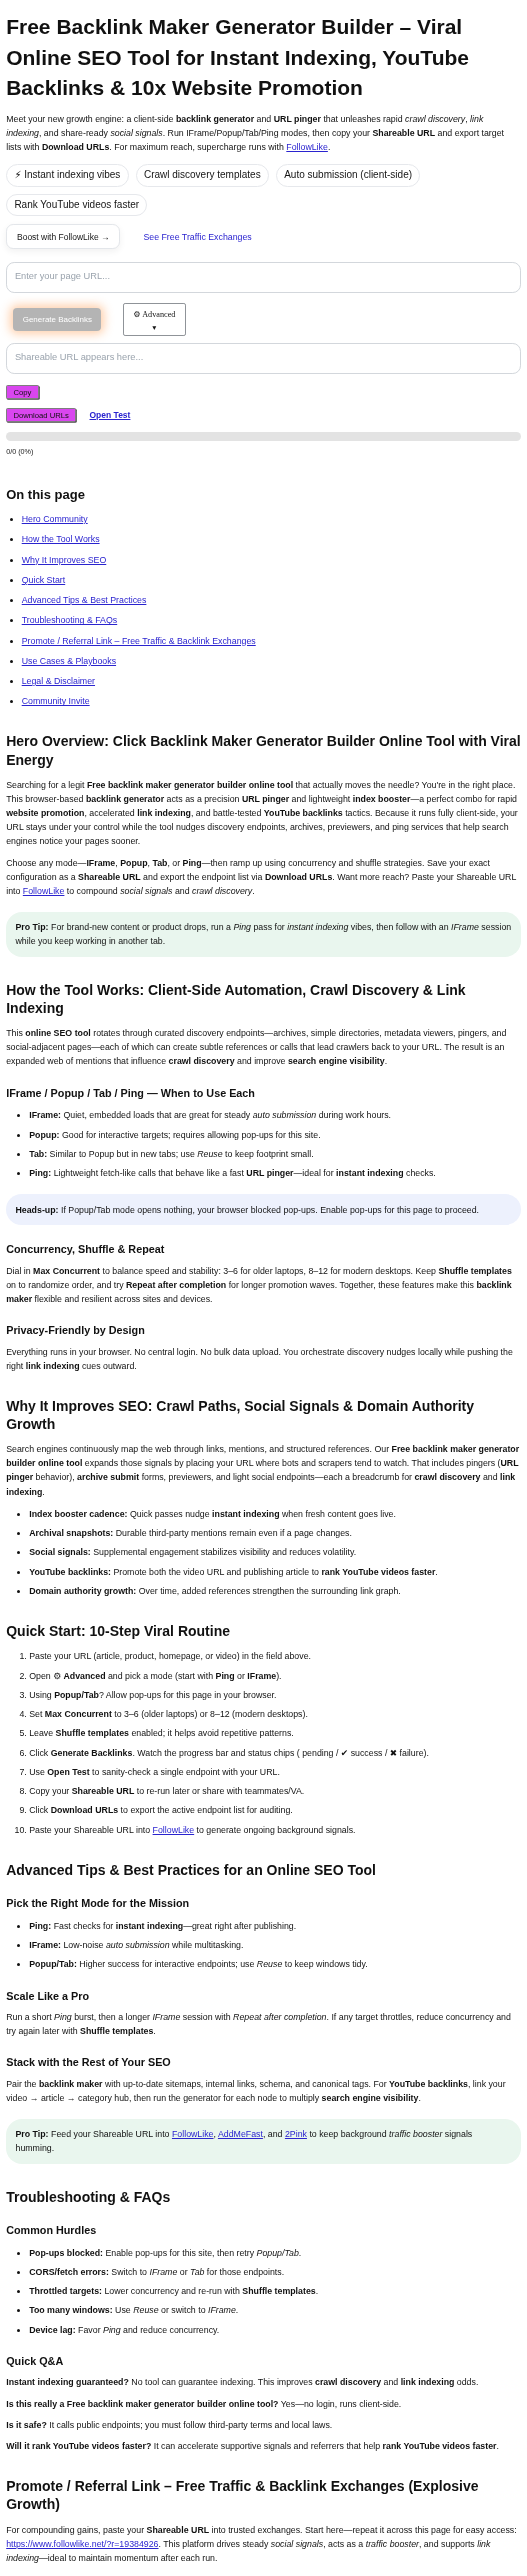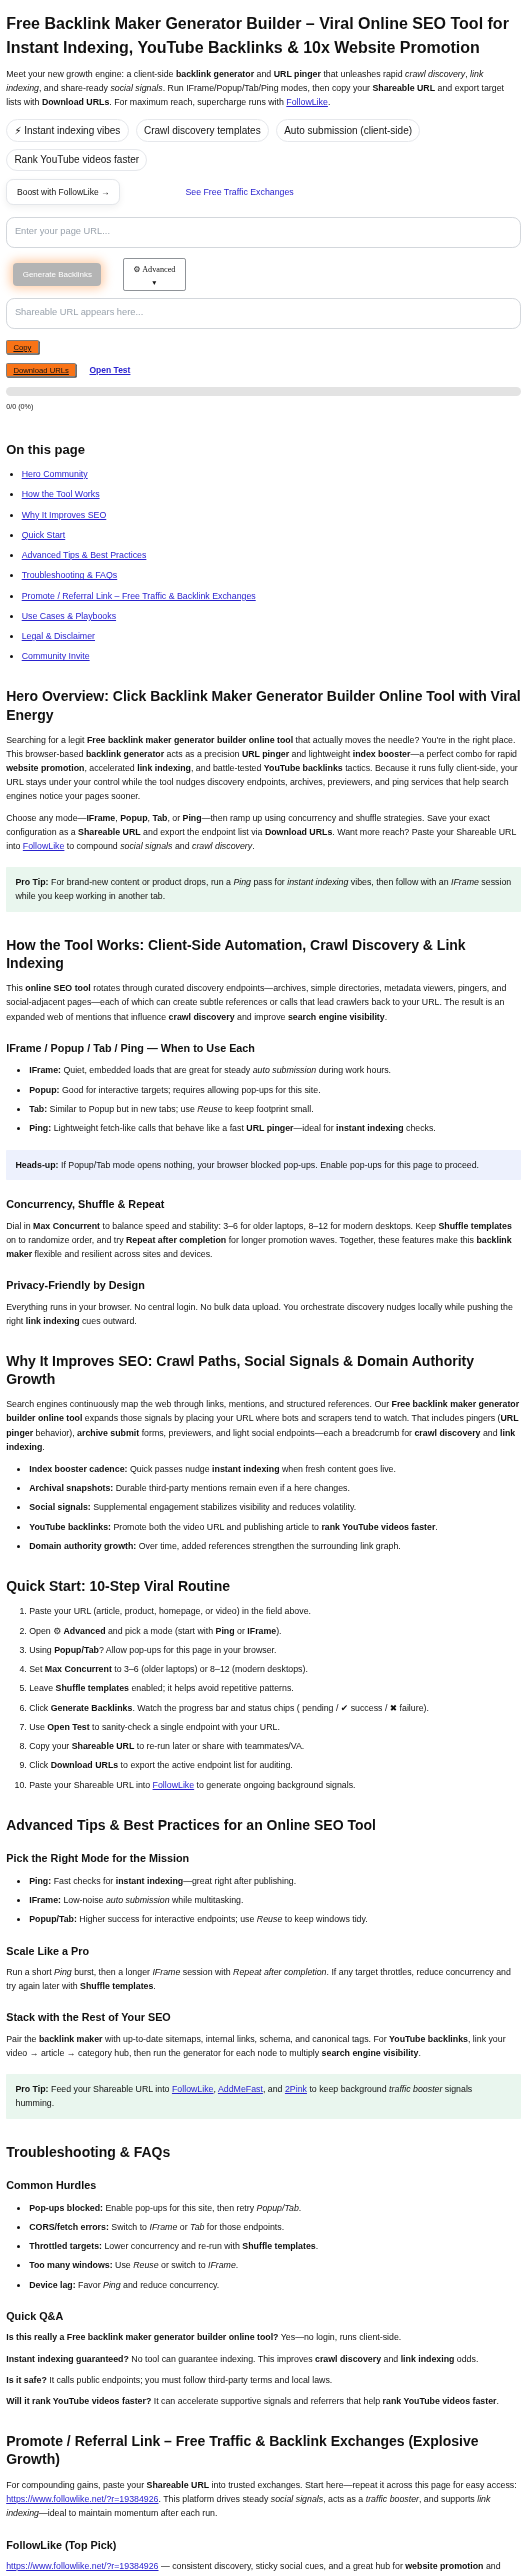--- a/index.html
+++ b/index.html
@@ -1,50 +1,50 @@
 <!DOCTYPE html>
 <html style="font-size:8.2px"><head>
 <meta charset="utf-8">
 <style>
   html,body{margin:0;padding:0;background:#ffffff;color:#111111;}
   body{width:528px;font-family:"Liberation Sans","DejaVu Sans",sans-serif;font-size:8.8px;line-height:1.6;}
   .wrap{padding:7.2px 7.2px 36px 6.2px;}
-  h1{font-size:16px;line-height:1.45;font-weight:700;margin:5.2px 0 8.2px;}
+  h1{font-size:21px;line-height:1.45;font-weight:700;margin:5.2px 0 8.2px;}
   h2{font-size:14px;line-height:1.3;font-weight:700;margin:24px 0 9.3px;}
   h3{font-size:10.8px;line-height:1.3;font-weight:700;margin:17.5px 0 7.2px;}
   .toch{font-size:13px;margin:30px 0 5.2px;}
   .p{margin:7.2px 0;}
   .b{font-weight:700;}
   .it{font-style:italic;}
   a{color:#2a23cf;text-decoration:none;cursor:pointer;}
   a.u{text-decoration:underline;}
   .chips{display:flex;flex-wrap:wrap;gap:7.2px;margin:10.3px 0 8.2px;}
   .chip{border:0.5px solid #e6e8ec;background:#fff;border-radius:515px;padding:2.1px 7.2px;font-size:10px;white-space:nowrap;color:#141414;}
   .boostrow{display:flex;align-items:center;gap:23px;margin:7.2px 0 12.4px;}
   .boost{font-family:inherit;font-size:8.5px;color:#141414;background:#fff;border:0.5px solid #e3e6ea;border-radius:7.2px;padding:6.7px 9.8px;box-shadow:0 2.6px 7.2px rgba(0,0,0,0.06);cursor:pointer;}
-  .biglink{font-size:8.8px;margin-left:42px;}
+  .biglink{font-size:8.8px;}
   .field{display:block;box-sizing:border-box;width:100%;height:31px;resize:none;border:1px solid #d3d7dc;border-radius:8.2px;padding:8.2px 7.7px;font-family:inherit;font-size:9.3px;color:#111;outline:none;}
   .field::placeholder{color:#9aa3ad;}
   .genrow{display:flex;align-items:center;gap:21.6px;margin:10.3px 0 7.2px;padding-left:7.2px;}
   .genbtn{font-family:inherit;font-size:8px;color:#ffffff;background:#b4b4b4;border:none;border-radius:4.1px;padding:7.2px 9.3px;box-shadow:0 0 9.3px 3.1px rgba(255,150,70,0.45);cursor:pointer;}
   .advbtn{font-family:Liberation Serif, serif;font-size:8.2px;color:#141414;background:#ffffff;border:0.8px solid #8f9398;border-radius:2.1px;padding:5.2px 9.3px 4.1px;text-align:center;cursor:pointer;}
   .advbtn .caret{margin-top:4.6px;font-size:6.7px;}
   .share{margin:6.2px 0 0;}
-  .sysbtn{font-family:inherit;font-size:7.7px;color:#111;background:#f97316;border:0.5px solid #7e7e7e;border-radius:1.5px;padding:1.5px 6.2px;box-shadow:0.8px 0.8px 0 0 #4a4a4a;cursor:pointer;text-decoration:underline;}
+  .sysbtn{font-family:inherit;font-size:7.7px;color:#111;background:#d946ef;border:0.5px solid #7e7e7e;border-radius:1.5px;padding:1.5px 6.2px;box-shadow:0.8px 0.8px 0 0 #4a4a4a;cursor:pointer;}
   .copyrow{margin:10.3px 0 3.1px;}
   .dlrow{display:flex;align-items:center;gap:13.4px;margin:9.3px 0 4.1px;}
   .opentest{font-weight:700;text-decoration:underline;font-size:8.5px;}
   .progress{height:9.8px;background:#e3e3e3;border-radius:5.2px;margin:9.3px 0 4.1px;}
   .ptext{font-size:7.2px;color:#1a1a1a;}
   ul.toc{margin:8.2px 0 0;padding-left:15.5px;}
   ul.toc li{margin:6.2px 0;}
   ul.toc a{text-decoration:underline;}
   #article ul,#article ol{margin:8.2px 0;padding-left:23px;}
   #article li{margin:5.2px 0;}
-  .box{border-radius:1px;padding:8.2px 9.3px;margin:14.4px 0;}
+  .box{border-radius:16px;padding:8.2px 9.3px;margin:14.4px 0;}
   .tip{background:#e9f6ee;}
   .note{background:#edf1fd;}
   .pillrow{display:flex;align-items:center;gap:25px;margin:17.5px 0 29px;padding-left:3.1px;}
   .pillbtn{width:87px;height:30px;border:none;border-radius:10.3px;background:#ffffff;box-shadow:0 7.2px 15.5px rgba(92,116,230,0.45),0 1.5px 4.6px rgba(92,116,230,0.28);cursor:pointer;}
   .pillrow a{font-size:9.8px;}
 </style>
 </head>
 <body>
 
 <div class="wrap">
@@ -119,21 +119,21 @@
       </ul>
       <div class="box note"><span class="b">Heads-up:</span><span> If Popup/Tab mode opens nothing, your browser blocked pop-ups. Enable pop-ups for this page to proceed.</span></div>
       <h3>Concurrency, Shuffle &amp; Repeat</h3>
       <div class="p"><span>Dial in </span><span class="b">Max Concurrent</span><span> to balance speed and stability: 3–6 for older laptops, 8–12 for modern desktops. Keep </span><span class="b">Shuffle templates</span><span> on to randomize order, and try </span><span class="b">Repeat after completion</span><span> for longer promotion waves. Together, these features make this </span><span class="b">backlink maker</span><span> flexible and resilient across sites and devices.</span></div>
       <h3>Privacy-Friendly by Design</h3>
       <div class="p"><span>Everything runs in your browser. No central login. No bulk data upload. You orchestrate discovery nudges locally while pushing the right </span><span class="b">link indexing</span><span> cues outward.</span></div>
       <h2>Why It Improves SEO: Crawl Paths, Social Signals &amp; Domain Authority Growth</h2>
       <div class="p"><span>Search engines continuously map the web through links, mentions, and structured references. Our </span><span class="b">Free backlink maker generator builder online tool</span><span> expands those signals by placing your URL where bots and scrapers tend to watch. That includes pingers (</span><span class="b">URL pinger</span><span> behavior), </span><span class="b">archive submit</span><span> forms, previewers, and light social endpoints—each a breadcrumb for </span><span class="b">crawl discovery</span><span> and </span><span class="b">link indexing</span><span>.</span></div>
       <ul>
         <li><span class="b">Index booster cadence:</span><span> Quick passes nudge </span><span class="b">instant indexing</span><span> when fresh content goes live.</span></li>
-        <li><span class="b">Archival snapshots:</span><span> Durable third-party mentions remain even if a here changes.</span></li>
+        <li><span class="b">Archival snapshots:</span><span> Durable third-party mentions remain even if a page changes.</span></li>
         <li><span class="b">Social signals:</span><span> Supplemental engagement stabilizes visibility and reduces volatility.</span></li>
         <li><span class="b">YouTube backlinks:</span><span> Promote both the video URL and publishing article to </span><span class="b">rank YouTube videos faster</span><span>.</span></li>
         <li><span class="b">Domain authority growth:</span><span> Over time, added references strengthen the surrounding link graph.</span></li>
       </ul>
       <h2>Quick Start: 10-Step Viral Routine</h2>
       <ol>
         <li><span>Paste your URL (article, product, homepage, or video) in the field above.</span></li>
         <li><span>Open ⚙ </span><span class="b">Advanced</span><span> and pick a mode (start with </span><span class="b">Ping</span><span> or </span><span class="b">IFrame</span><span>).</span></li>
         <li><span>Using </span><span class="b">Popup/Tab</span><span>? Allow pop-ups for this page in your browser.</span></li>
         <li><span>Set </span><span class="b">Max Concurrent</span><span> to 3–6 (older laptops) or 8–12 (modern desktops).</span></li>
@@ -159,22 +159,22 @@
       <h2>Troubleshooting &amp; FAQs</h2>
       <h3>Common Hurdles</h3>
       <ul>
         <li><span class="b">Pop-ups blocked:</span><span> Enable pop-ups for this site, then retry </span><span class="it">Popup/Tab</span><span>.</span></li>
         <li><span class="b">CORS/fetch errors:</span><span> Switch to </span><span class="it">IFrame</span><span> or </span><span class="it">Tab</span><span> for those endpoints.</span></li>
         <li><span class="b">Throttled targets:</span><span> Lower concurrency and re-run with </span><span class="b">Shuffle templates</span><span>.</span></li>
         <li><span class="b">Too many windows:</span><span> Use </span><span class="it">Reuse</span><span> or switch to </span><span class="it">IFrame</span><span>.</span></li>
         <li><span class="b">Device lag:</span><span> Favor </span><span class="it">Ping</span><span> and reduce concurrency.</span></li>
       </ul>
       <h3>Quick Q&amp;A</h3>
+      <div class="p"><span class="b">Instant indexing guaranteed?</span><span> No tool can guarantee indexing. This improves </span><span class="b">crawl discovery</span><span> and </span><span class="b">link indexing</span><span> odds.</span></div>
       <div class="p"><span class="b">Is this really a Free backlink maker generator builder online tool?</span><span> Yes—no login, runs client-side.</span></div>
-      <div class="p"><span class="b">Instant indexing guaranteed?</span><span> No tool can guarantee indexing. This improves </span><span class="b">crawl discovery</span><span> and </span><span class="b">link indexing</span><span> odds.</span></div>
       <div class="p"><span class="b">Is it safe?</span><span> It calls public endpoints; you must follow third-party terms and local laws.</span></div>
       <div class="p"><span class="b">Will it rank YouTube videos faster?</span><span> It can accelerate supportive signals and referrers that help </span><span class="b">rank YouTube videos faster</span><span>.</span></div>
       <h2>Promote / Referral Link – Free Traffic &amp; Backlink Exchanges (Explosive Growth)</h2>
       <div class="p"><span>For compounding gains, paste your </span><span class="b">Shareable URL</span><span> into trusted exchanges. Start here—repeat it across this page for easy access: </span><a href="#" class="u">https://www.followlike.net/?r=19384926</a><span>. This platform drives steady </span><span class="it">social signals</span><span>, acts as a </span><span class="it">traffic booster</span><span>, and supports </span><span class="it">link indexing</span><span>—ideal to maintain momentum after each run.</span></div>
       <h3>FollowLike (Top Pick)</h3>
       <div class="p"><a href="#" class="u">https://www.followlike.net/?r=19384926</a><span> — consistent discovery, sticky social cues, and a great hub for </span><span class="b">website promotion</span><span> and </span><span class="b">search engine visibility</span><span>.</span></div>
       <div class="pillrow">
         <button class="pillbtn"></button>
         <a href="#">Use Your Shareable URL</a>
       </div>

